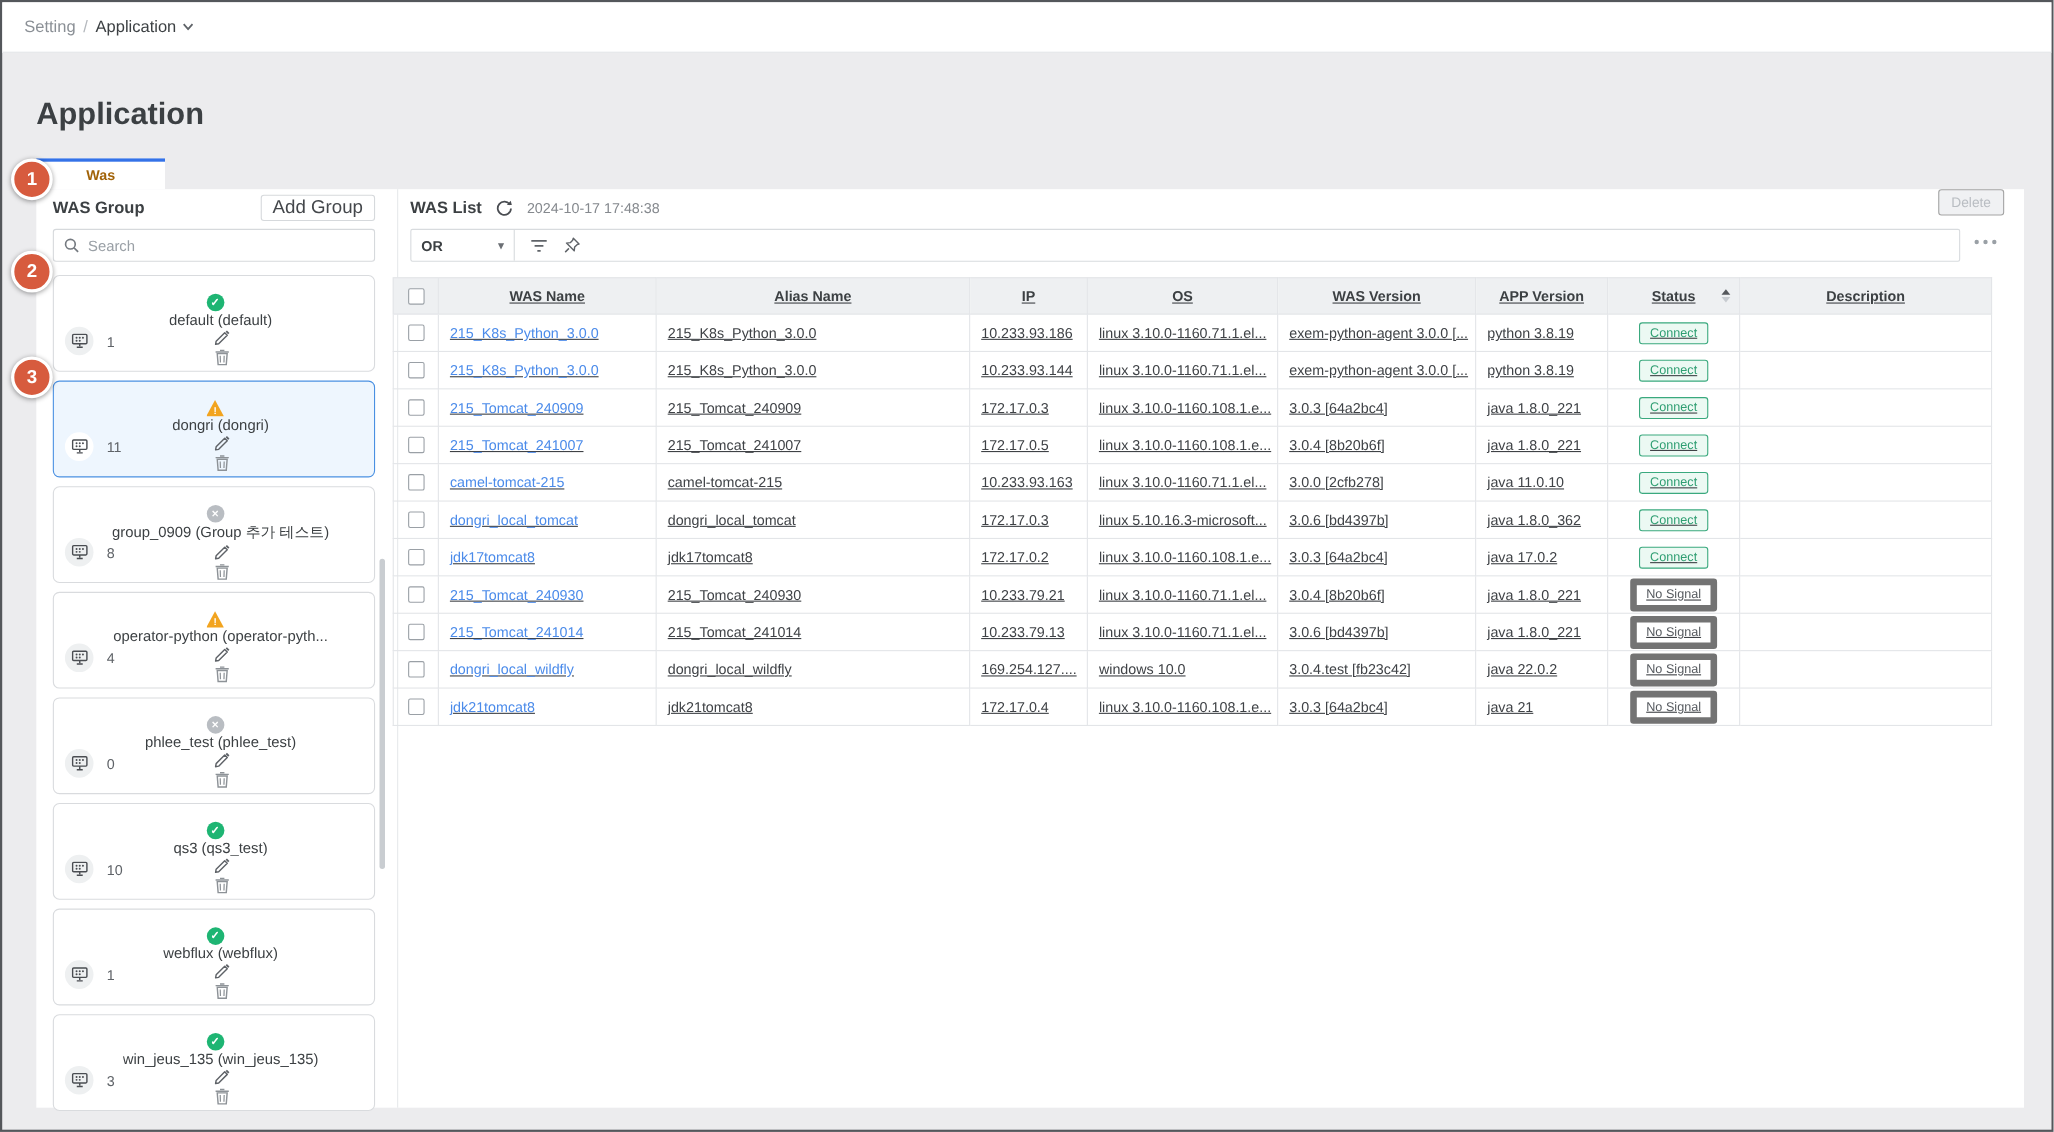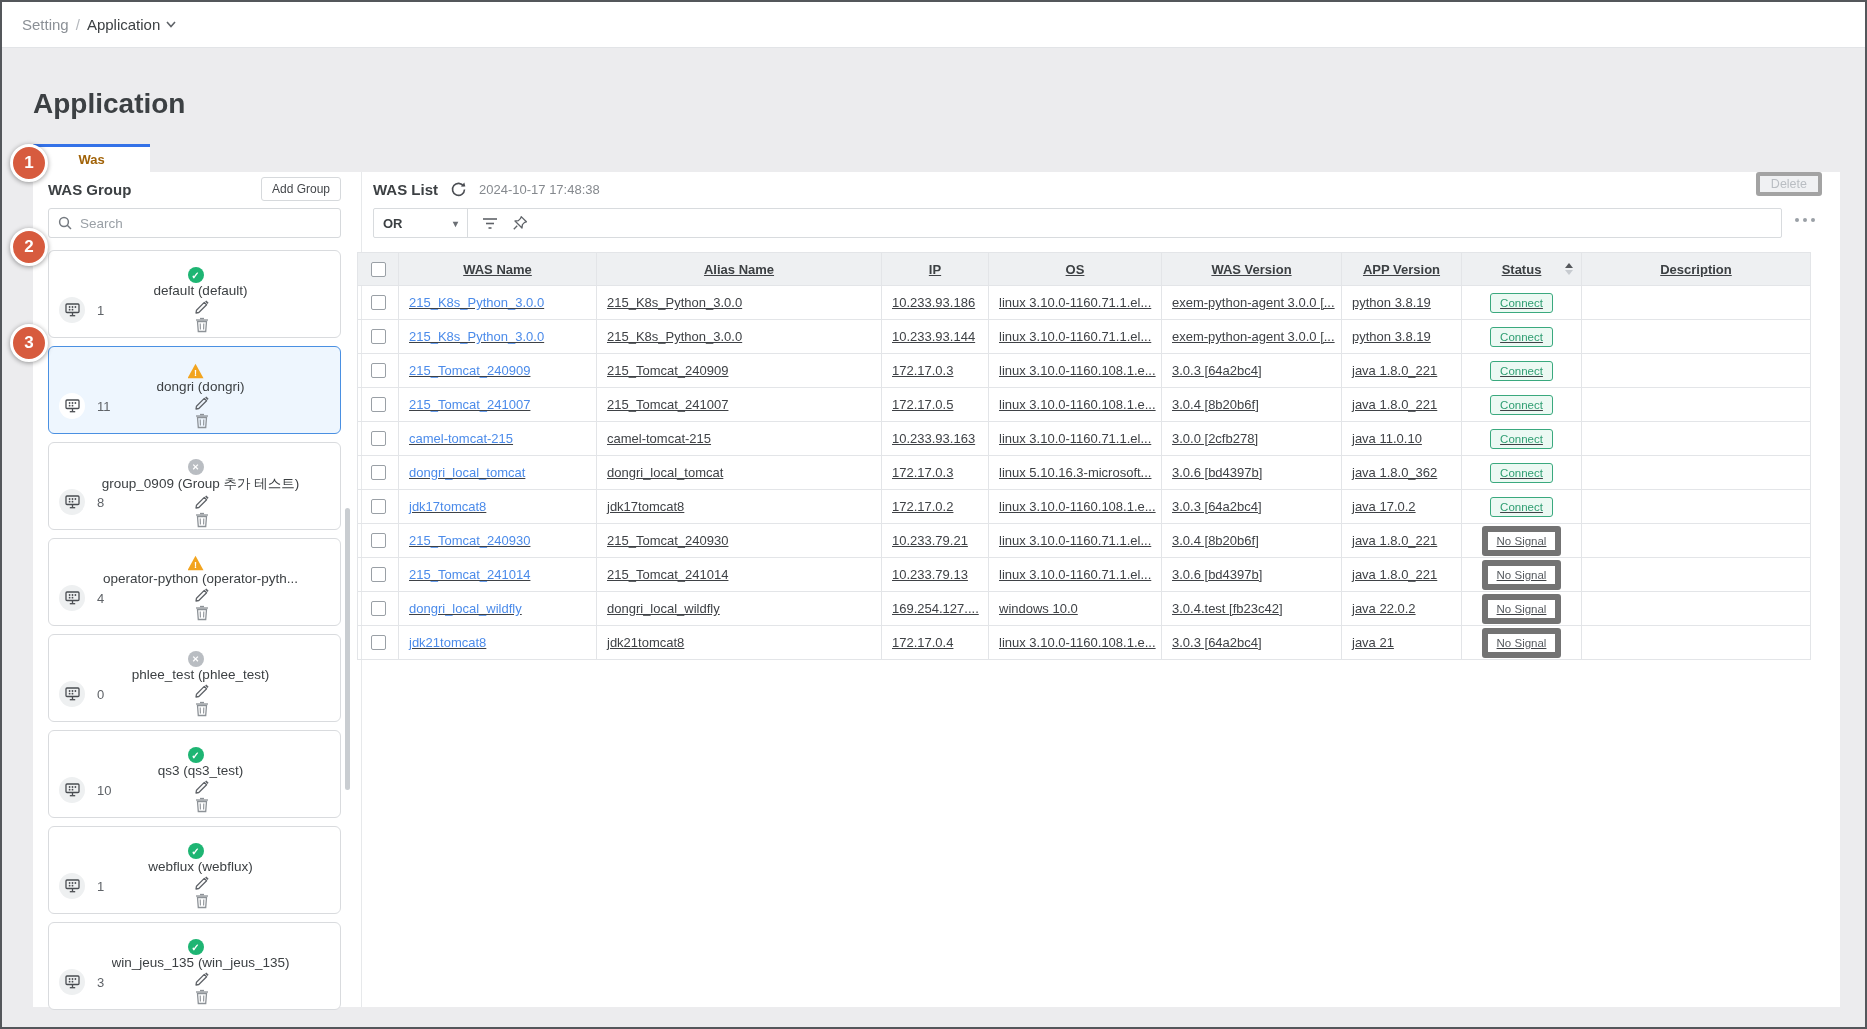--- a/index.html
+++ b/index.html
@@ -17,21 +17,21 @@
 
   .page-title { position:absolute; left:31px; top:40px; font-size:28px; font-weight:bold; color:#3c4043; }
 
   .tab { position:absolute; left:31px; top:96px; width:117px; height:28px; background:#fff; border-top:3px solid #3472e8; display:flex; align-items:center; justify-content:center; font-size:13px; font-weight:bold; color:#a16207; cursor:pointer; }
 
   .panel { position:absolute; left:31px; top:124px; width:1807px; height:835px; background:#fff; }
 
   
   .lcol-head { position:absolute; left:15px; top:4px; width:293px; height:26px; display:flex; align-items:center; justify-content:space-between; }
   .sec-title { font-size:15px; font-weight:bold; color:#3c4043; }
-  .btn-light { height:24px; padding:0 10px; background:#fff; border:1px solid #d6d9dc; border-radius:3px; font-size:12px; color:#44474b; display:flex; align-items:center; cursor:pointer; }
+  .btn-light { height:24px; padding:0 10px; background:#fff; border:1px solid #d6d9dc; border-radius:3px; font-size:17px; color:#44474b; display:flex; align-items:center; cursor:pointer; }
   .searchbox { position:absolute; left:15px; top:36px; width:293px; height:30px; border:1px solid #d6d9dc; border-radius:3px; background:#fff; display:flex; align-items:center; padding:0 9px; gap:8px; }
   .searchbox input { border:none; outline:none; flex:1; font-size:13.5px; color:#3c4043; font-family:inherit; }
   .searchbox input::placeholder { color:#9aa0a6; }
   .grouplist { position:absolute; left:15px; top:78px; width:293px; }
   .gcard { position:relative; height:88px; margin-bottom:8px; border:1px solid #d9dbde; border-radius:6px; background:#fff; cursor:pointer; }
   .gcard.selected { border:1.5px solid #4a90e2; background:#eef6fe; }
   .gcard .row1 { position:absolute; left:12px; top:16px; right:10px; display:flex; align-items:center;flex-direction:column; }
   .gname { font-size:13.5px; color:#3c4043; margin-left:10px; flex:1; white-space:nowrap; overflow:hidden; }
   .sticon { width:16px; height:16px; flex:none; display:flex; align-items:center; justify-content:center; color:#fff; font-size:10px; font-weight:bold; }
   .sticon.ok { background:#1eb573; border-radius:50%; }
@@ -44,21 +44,21 @@
   .gcard .row2 { position:absolute; left:10px; top:46px; display:flex; align-items:center; gap:12px; }
   .cnt-circle { width:26px; height:26px; border-radius:50%; background:#eef0f1; display:flex; align-items:center; justify-content:center; }
   .gcard.selected .cnt-circle { background:#fff; }
   .gcount { font-size:13px; color:#5f6368; }
   .lscroll { position:absolute; left:312px; top:336px; width:5px; height:282px; background:#c9cdd1; border-radius:3px; cursor:pointer; }
   .vdivider { position:absolute; left:328px; top:0; width:1px; height:835px; background:#e7e9eb; }
 
   
   .rcol-head { position:absolute; left:340px; top:4px; height:26px; display:flex; align-items:center; gap:12px; }
   .timestamp { font-size:13px; color:#85898e; }
-  .btn-delete { position:absolute; right:18px; top:0; height:24px; padding:0 11px; background:#f0f1f3; border:4px solid #a3a3a3; border-radius:3px; font-size:12.5px; color:#b9bdc2; display:flex; align-items:center; cursor:pointer; }
+  .btn-delete { position:absolute; right:18px; top:0; height:24px; padding:0 11px; background:#f0f1f3; border:1px solid #a3a3a3; border-radius:3px; font-size:12.5px; color:#b9bdc2; display:flex; align-items:center; cursor:pointer; }
   .filterbar { position:absolute; left:340px; top:36px; width:1409px; height:30px; border:1px solid #d8dbde; border-radius:2px; background:#fff; display:flex; align-items:center;font-weight:bold; }
   .op-select { width:94px; height:100%; border-right:1px solid #d8dbde; display:flex; align-items:center; justify-content:space-between; padding:0 9px; font-size:13px; color:#3c4043; cursor:pointer; }
   .caret { font-size:10px; color:#6b6f74; }
   .fbar-icon { margin-left:14px; cursor:pointer; }
   .more-dots { position:absolute; left:1762px; top:46px; display:flex; gap:4px; cursor:pointer; }
   .more-dots i { width:4px; height:4px; border-radius:50%; background:#9aa0a6; }
 
   
   .table { position:absolute; left:324px; top:80px; width:1675px; font-size:13px; color:#3f4246;text-decoration:underline; }
   .trow { display:grid; grid-template-columns:42px 198px 285px 107px 173px 180px 120px 120px 229px; }

